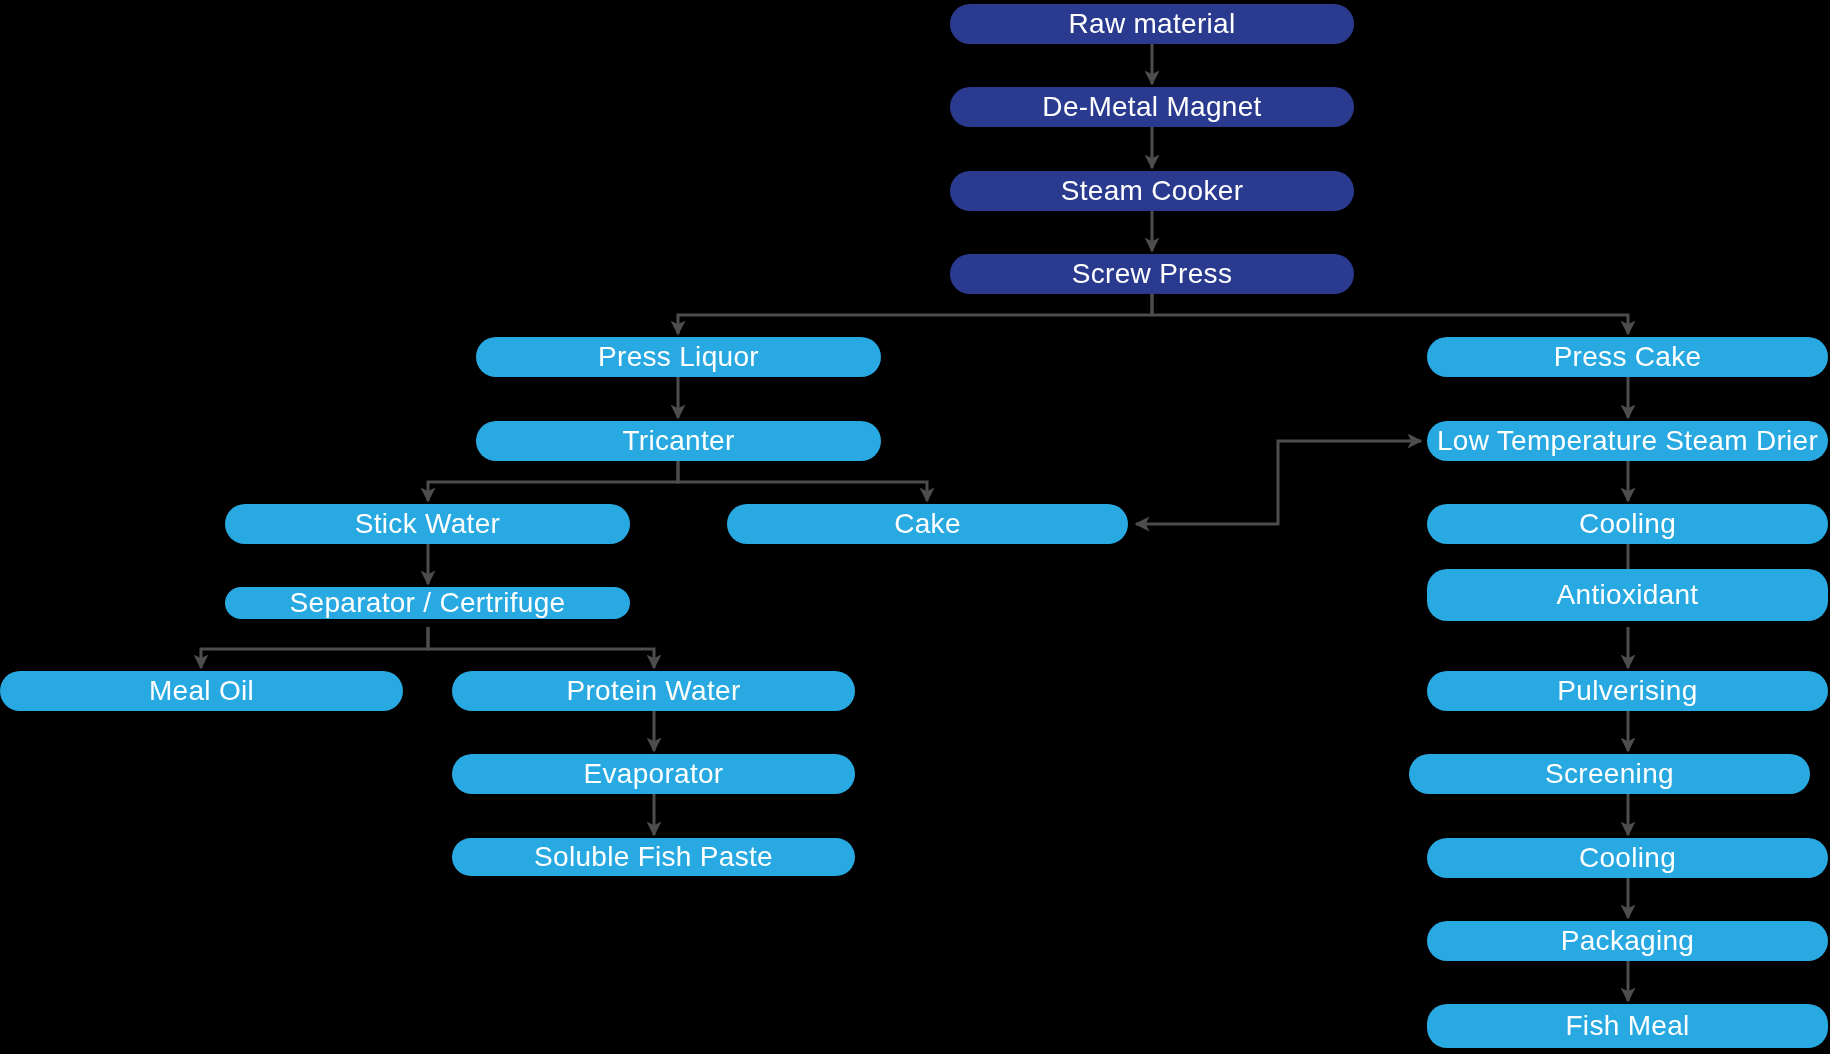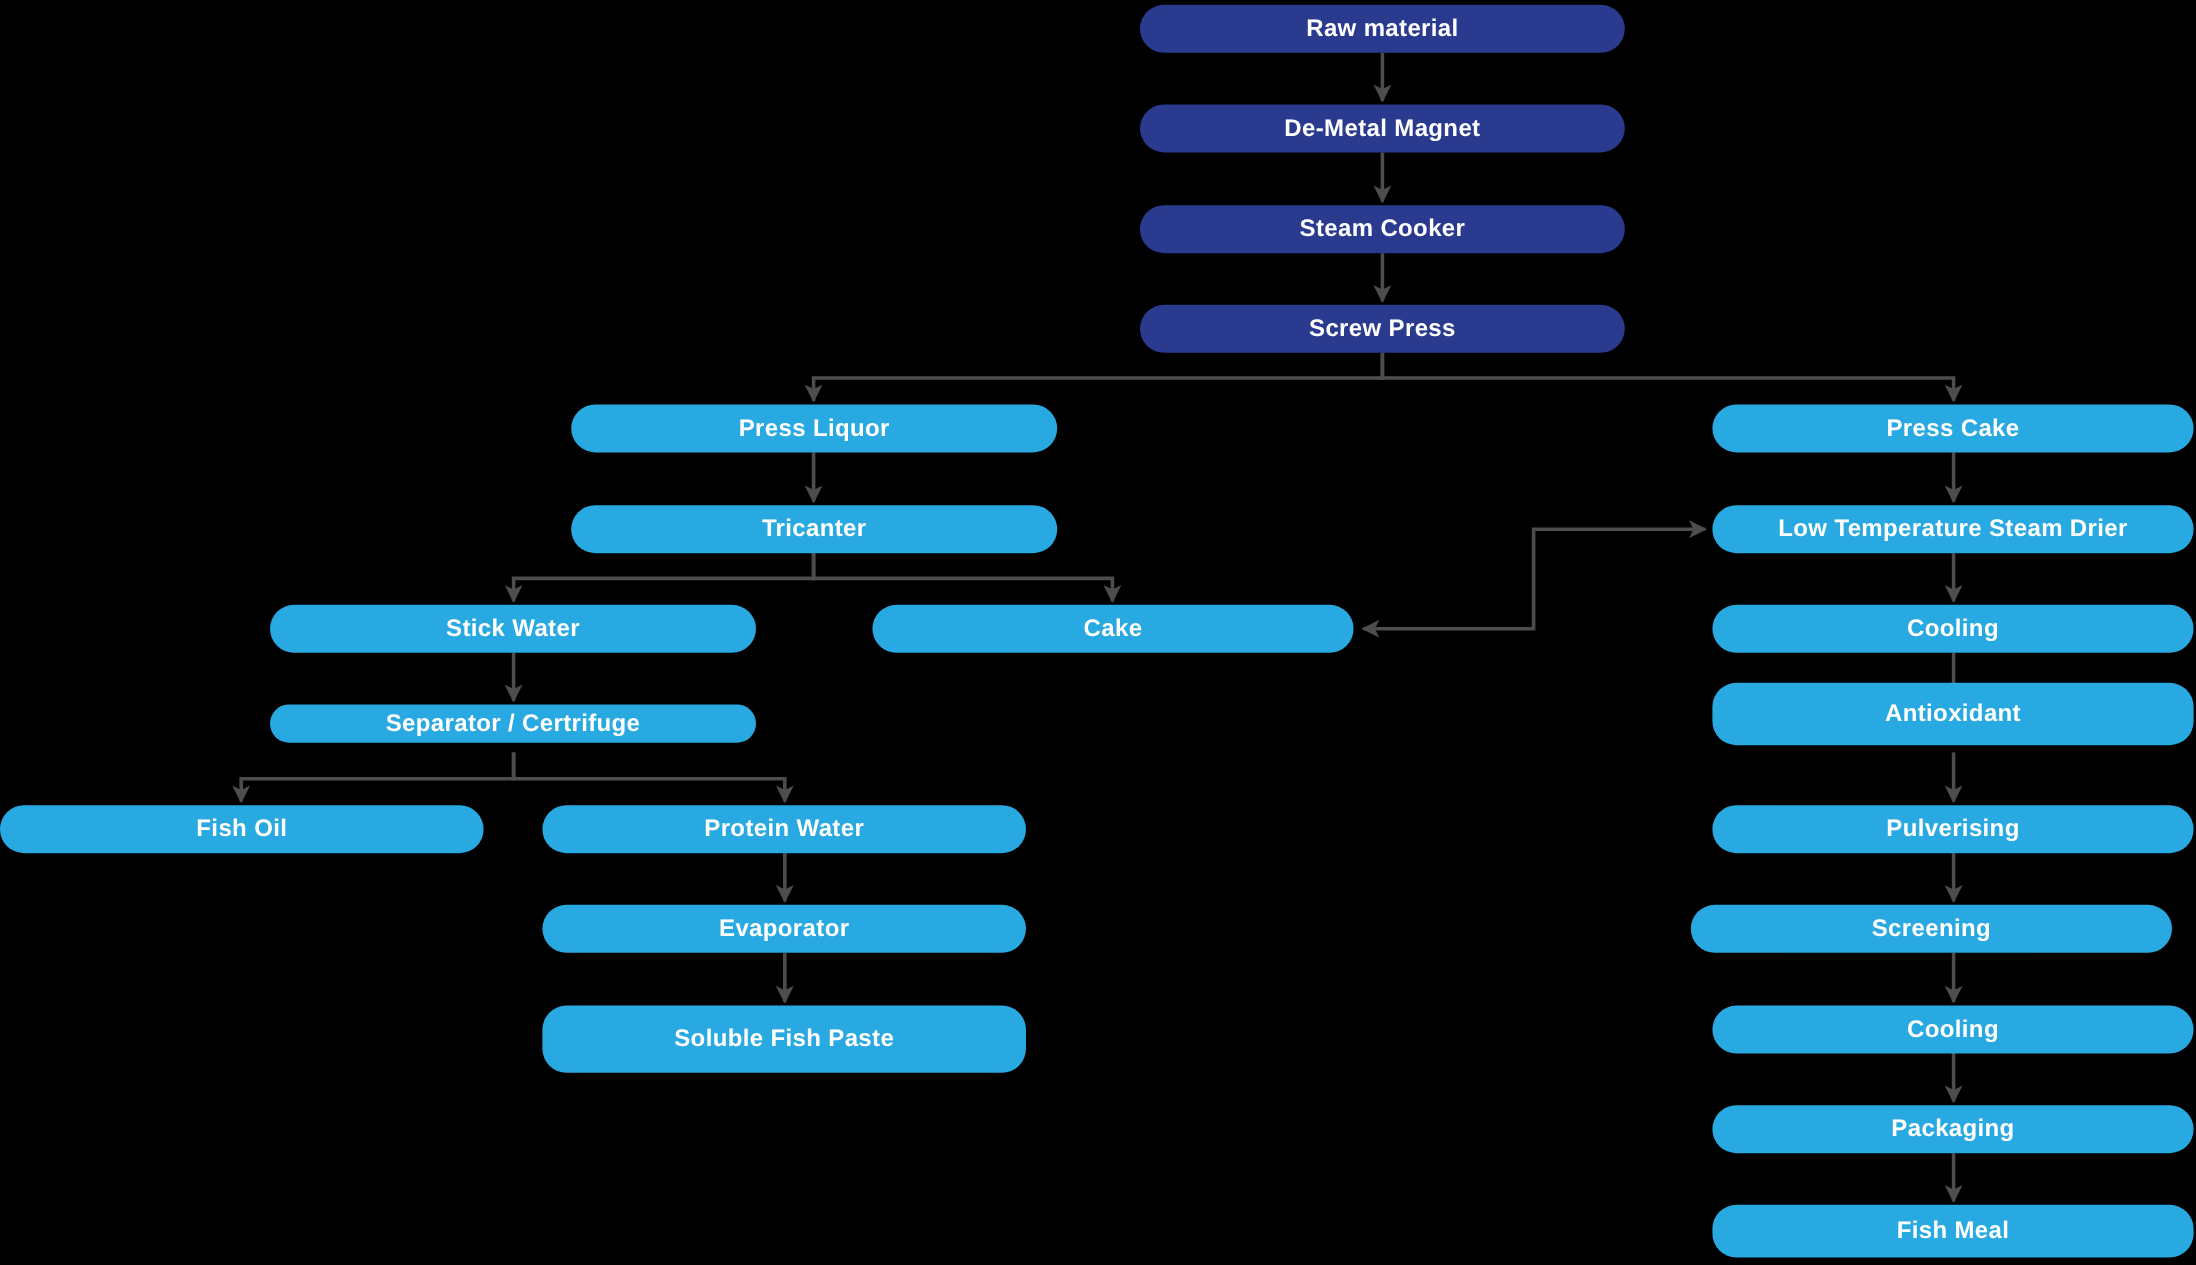--- a/index.html
+++ b/index.html
@@ -29,22 +29,22 @@
     stroke-width: 3;
   }
   .node {
     position: absolute;
     height: 40px;
     border-radius: 20px;
     display: flex;
     align-items: center;
     justify-content: center;
     color: var(--node-text, #ffffff);
-    font-weight: 700;
-    font-size: 20px;
+    font-weight: 400;
+    font-size: 28px;
     letter-spacing: 0.3px;
     white-space: nowrap;
     box-sizing: border-box;
     padding: 16px 14px;
   }
   .node.dark  { background: var(--dark-node, #2a3b8f); }
   .node.light { background: var(--light-node, #29a9e1); }
 </style>
 </head>
 <body style="background: rgb(0, 0, 0);">
@@ -88,23 +88,23 @@
       <div class="node dark" style="left: 950px; top: 254px; width: 404px; height: 40px; border-radius: 20px;">Screw Press</div>
       <div class="node light" style="left: 476px; top: 337px; width: 405px; height: 40px; border-radius: 20px;">Press Liquor</div>
       <div class="node light" style="left: 1427px; top: 337px; width: 401px; height: 40px; border-radius: 20px;">Press Cake</div>
       <div class="node light" style="left: 476px; top: 421px; width: 405px; height: 40px; border-radius: 20px;">Tricanter</div>
       <div class="node light" style="left: 1427px; top: 421px; width: 401px; height: 40px; border-radius: 20px;">Low Temperature Steam Drier</div>
       <div class="node light" style="left: 225px; top: 504px; width: 405px; height: 40px; border-radius: 20px;">Stick Water</div>
       <div class="node light" style="left: 727px; top: 504px; width: 401px; height: 40px; border-radius: 20px;">Cake</div>
       <div class="node light" style="left: 1427px; top: 504px; width: 401px; height: 40px; border-radius: 20px;">Cooling</div>
       <div class="node light" style="left: 225px; top: 587px; width: 405px; height: 24px; border-radius: 20px;">Separator / Certrifuge</div>
       <div class="node light" style="left: 1427px; top: 569px; width: 401px; height: 52px; border-radius: 20px;">Antioxidant</div>
-      <div class="node light" style="left: 0px; top: 671px; width: 403px; height: 40px; border-radius: 20px;">Fish Oil</div>
+      <div class="node light" style="left: 0px; top: 671px; width: 403px; height: 40px; border-radius: 20px;">Meal Oil</div>
       <div class="node light" style="left: 452px; top: 671px; width: 403px; height: 40px; border-radius: 20px;">Protein Water</div>
       <div class="node light" style="left: 1427px; top: 671px; width: 401px; height: 40px; border-radius: 20px;">Pulverising</div>
       <div class="node light" style="left: 452px; top: 754px; width: 403px; height: 40px; border-radius: 20px;">Evaporator</div>
       <div class="node light" style="left: 1409px; top: 754px; width: 401px; height: 40px; border-radius: 20px;">Screening</div>
-      <div class="node light" style="left: 452px; top: 838px; width: 403px; height: 56px; border-radius: 20px;">Soluble Fish Paste</div>
+      <div class="node light" style="left: 452px; top: 838px; width: 403px; height: 38px; border-radius: 20px;">Soluble Fish Paste</div>
       <div class="node light" style="left: 1427px; top: 838px; width: 401px; height: 40px; border-radius: 20px;">Cooling</div>
       <div class="node light" style="left: 1427px; top: 921px; width: 401px; height: 40px; border-radius: 20px;">Packaging</div>
       <div class="node light" style="left: 1427px; top: 1004px; width: 401px; height: 44px; border-radius: 20px;">Fish Meal</div>
     </div>
 </div>
 
 </body></html>

